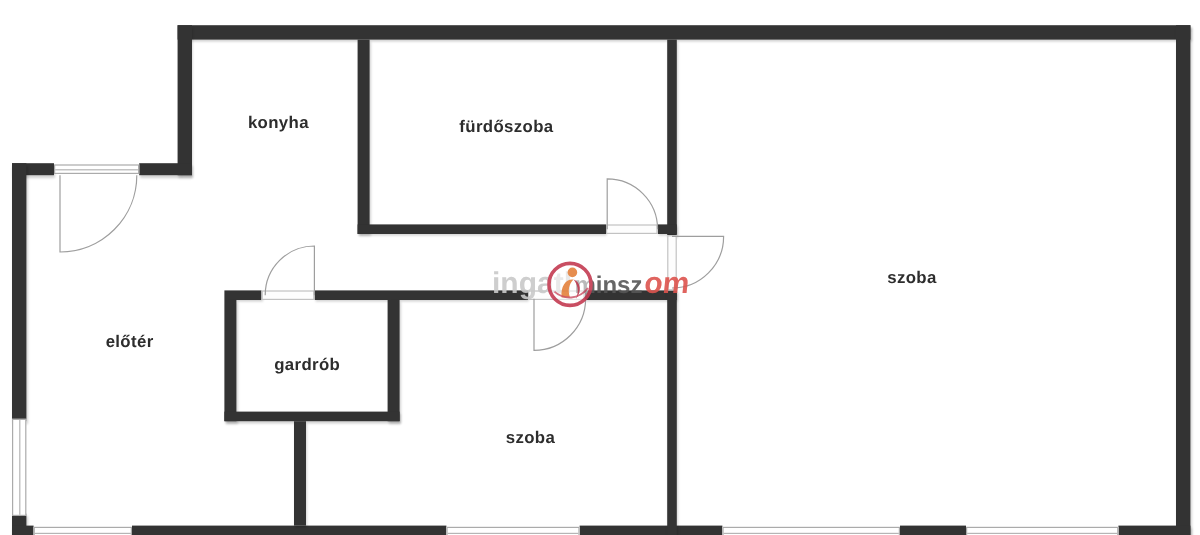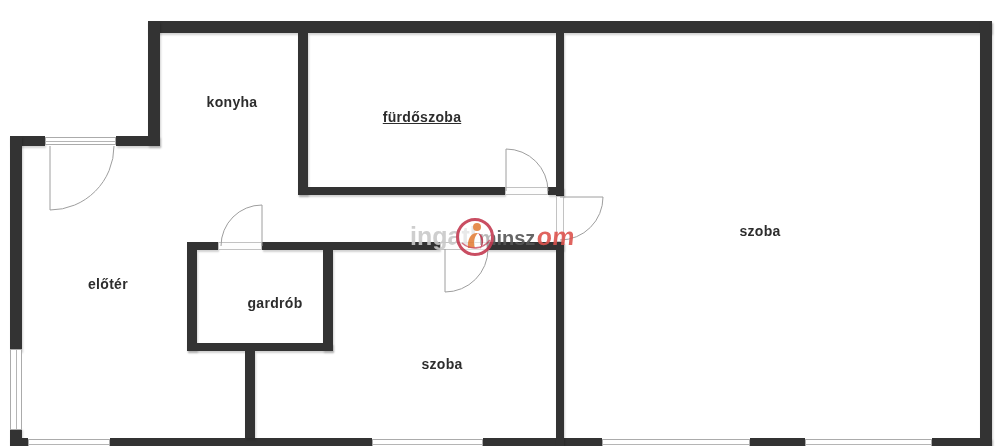--- a/index.html
+++ b/index.html
@@ -72,23 +72,23 @@
 
   <svg id="doors" width="1000" height="446" viewBox="0 0 1000 446">
     <path d="M50 133 V197 A64 64 0 0 0 114 133"></path>
     <path d="M506 178 V136 A42 42 0 0 1 548 178"></path>
     <path d="M262 233 V192 A41 41 0 0 0 221 233"></path>
     <path d="M445 236 V279 A43 43 0 0 0 488 236"></path>
     <path d="M560 184 H603 A43 43 0 0 1 560 227"></path>
   </svg>
 
   <div class="room-label" style="left:232px;top:89px;">konyha</div>
-  <div class="room-label" style="left:422px;top:104px;text-decoration:underline;">fürdőszoba</div>
+  <div class="room-label" style="left:422px;top:92px;">fürdőszoba</div>
   <div class="room-label" style="left:108px;top:271px;text-align:right;">előtér</div>
-  <div class="room-label" style="left:275px;top:290px;">gardrób</div>
+  <div class="room-label" style="left:256px;top:290px;">gardrób</div>
   <div class="room-label" style="left:442px;top:351px;">szoba</div>
   <div class="room-label" style="left:760px;top:218px;">szoba</div>
 
   <div id="watermark">
     <div class="row">
       <span class="wm-gray">ingatl</span>
       <span class="wm-dark">minsz</span>
       <span class="wm-red">om</span>
     </div>
     <svg class="wm-logo" viewBox="0 0 42 42">

